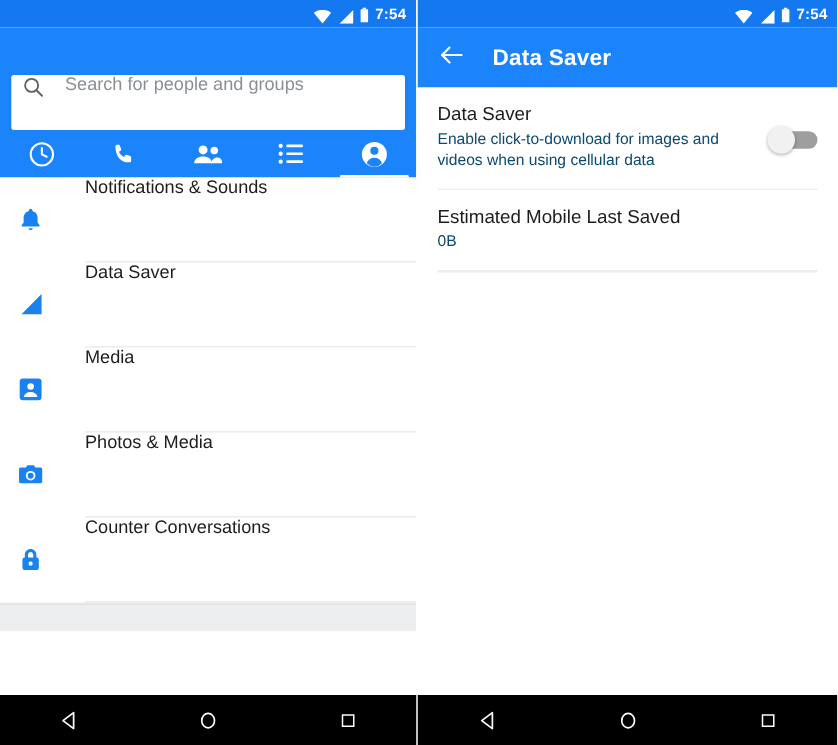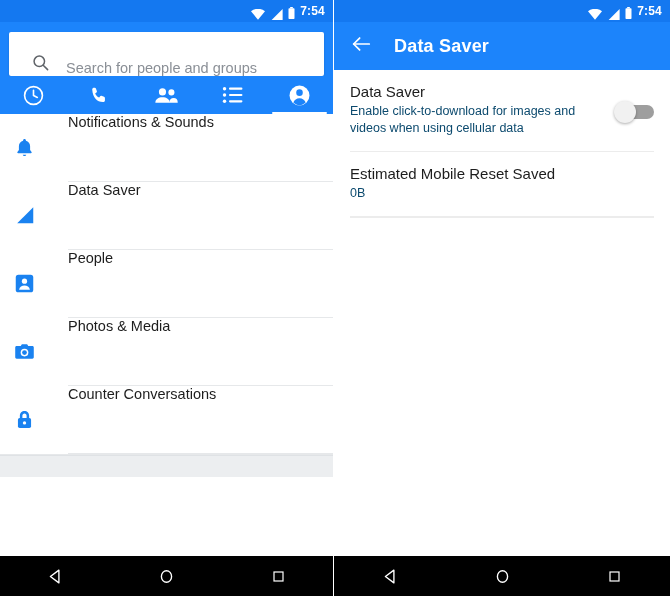--- a/index.html
+++ b/index.html
@@ -23,22 +23,23 @@
   .statusbar.alt { background: #1478f0; }
   .st-time { color: #ffffff; font-size: 12px; font-weight: bold; letter-spacing: .2px; }
   .ic-wifi { width: 14px; height: 11px; }
   .ic-cell { width: 13px; height: 11px; }
   .ic-batt { width: 7px; height: 12px; }
 
   
   .hdr-left { background: #1c84fb; padding: 10px 9px 0 9px; }
   .searchbar {
     height: 44px; background: #ffffff; border-radius: 2px;
-    display: flex; align-items: flex-end; padding: 0 22px; gap: 16px;
+    display: flex; align-items: flex-start; padding: 0 8px; gap: 16px;
     box-shadow: 0 1px 2px rgba(0,0,0,.18);
+    margin-top: 28px;
   }
   .search-ph { color: #8a8f96; font-size: 14.5px; }
 
   .tabbar { height: 38px; background: #1c84fb; display: flex; align-items: flex-end; }
   .tab {
     flex: 1; height: 38px; display: flex; align-items: center;
     justify-content: center; position: relative; cursor: pointer;
   }
   .tab .under {
     position: absolute; left: 6px; right: 6px; bottom: 0; height: 2.5px;
@@ -195,21 +196,21 @@
       <div class="divider"></div>
 
       <div class="row">
         <div class="row-ico">
           <svg viewBox="0 0 24 24" width="21" height="21">
             <rect x="2" y="2" width="20" height="20" rx="3" fill="#1a82f0"></rect>
             <circle cx="12" cy="9.4" r="3" fill="#fff"></circle>
             <path d="M5.8 19c.6-3 3.2-4.6 6.2-4.6s5.6 1.6 6.2 4.6z" fill="#fff"></path>
           </svg>
         </div>
-        <span class="row-label">People</span>
+        <span class="row-label">Media</span>
       </div>
       <div class="divider"></div>
 
       <div class="row">
         <div class="row-ico">
           <svg viewBox="0 0 24 24" width="21" height="21">
             <path d="M9 3.6h6l1.3 2.2H21c.9 0 1.6.7 1.6 1.6v11.2c0 .9-.7 1.6-1.6 1.6H3c-.9 0-1.6-.7-1.6-1.6V7.4c0-.9.7-1.6 1.6-1.6h4.7z" fill="#1a82f0"></path>
             <circle cx="12" cy="13.2" r="4.4" fill="#fff"></circle>
             <circle cx="12" cy="13.2" r="2.7" fill="#1a82f0"></circle>
           </svg>
@@ -296,21 +297,21 @@
           <div class="toggle">
             <div class="track"></div>
             <div class="thumb"></div>
           </div>
         </div>
       </div>
       <div class="r-div"></div>
 
       <div class="r-row">
         <div class="r-texts">
-          <div class="r-title">Estimated Mobile Reset Saved</div>
+          <div class="r-title">Estimated Mobile Last Saved</div>
           <div class="r-sub">0B</div>
         </div>
       </div>
       <div class="r-div"></div>
 
       <div class="r-div"></div>
     </div>
 
     <div class="navbar">
       <div class="nav-btn">

